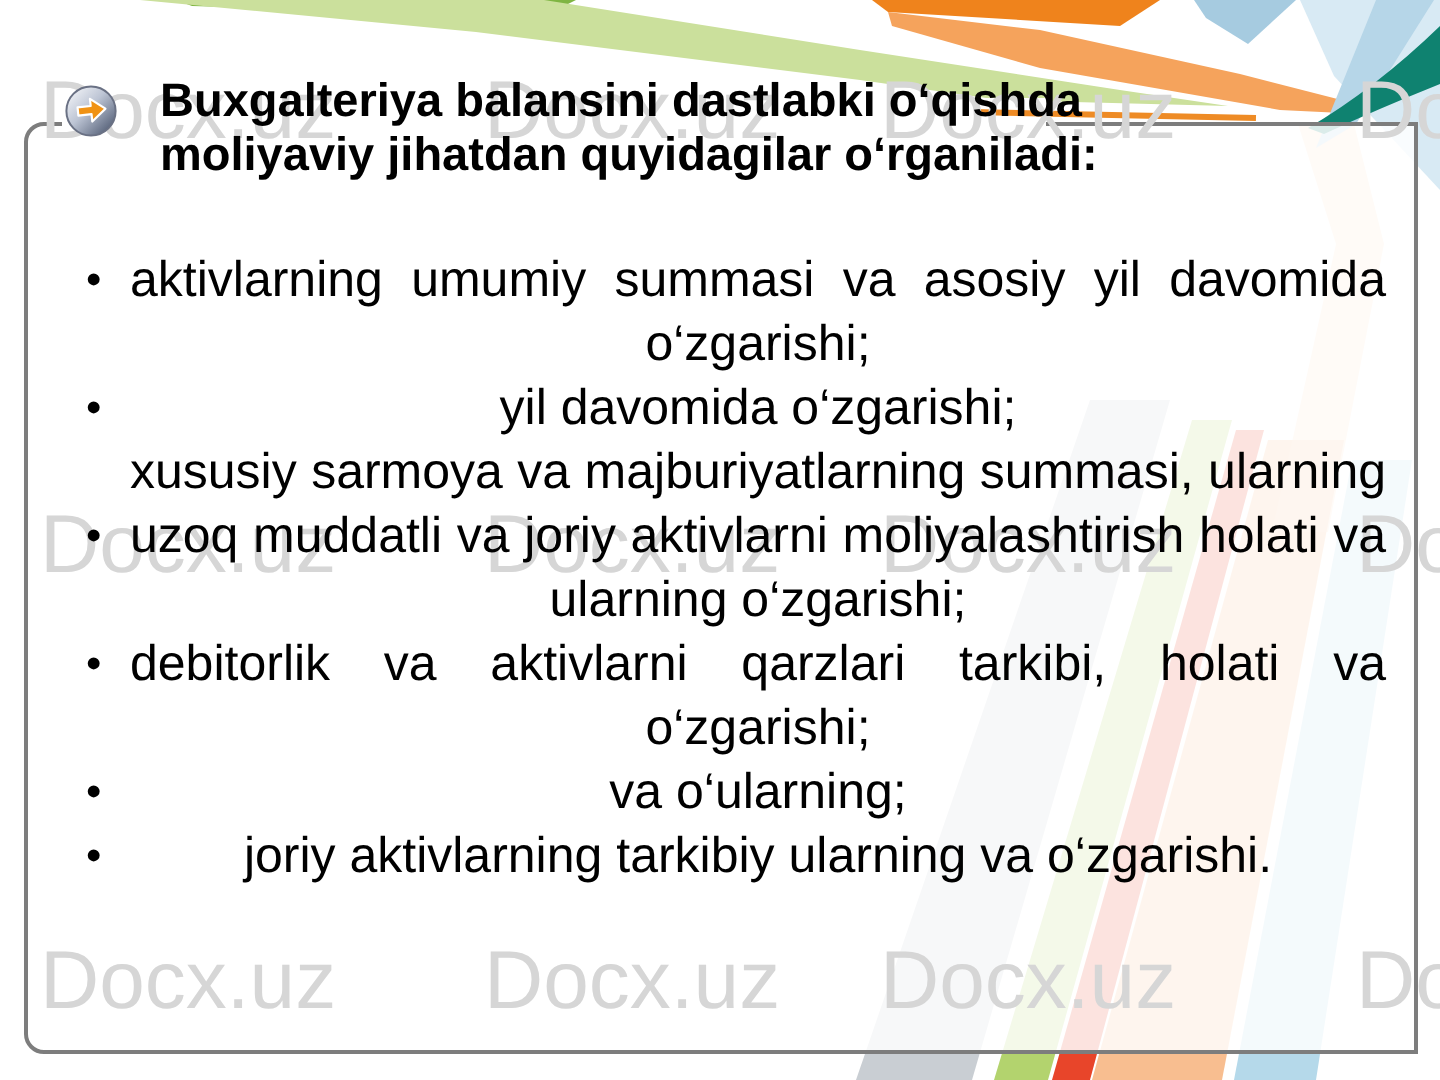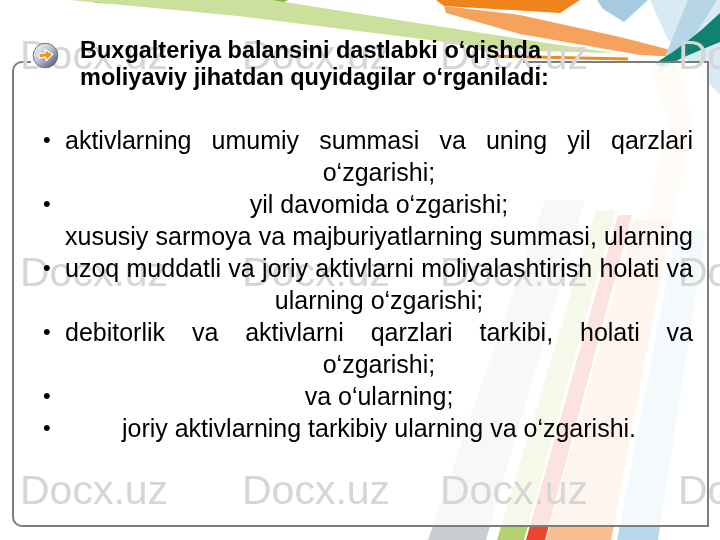--- a/index.html
+++ b/index.html
@@ -83,21 +83,21 @@
     </div>
 
   <div class="title" style="color: rgb(0, 0, 0);">
       <div>Buxgalteriya balansini dastlabki o‘qishda</div>
       <div>moliyaviy jihatdan quyidagilar o‘rganiladi:</div>
     </div>
 
   <ul class="bullets">
       <li>
         <span class="dot">•</span>
-        <div class="bline j">aktivlarning umumiy summasi va uning yil qarzlari</div>
+        <div class="bline j">aktivlarning umumiy summasi va asosiy yil davomida</div>
         <div class="bline">o‘zgarishi;</div>
       </li>
       <li>
         <span class="dot">•</span>
         <div class="bline">yil davomida o‘zgarishi;</div>
         <div class="bline j">xususiy sarmoya va majburiyatlarning summasi, ularning</div>
       </li>
       <li>
         <span class="dot">•</span>
         <div class="bline j">uzoq muddatli va joriy aktivlarni moliyalashtirish holati va</div>

